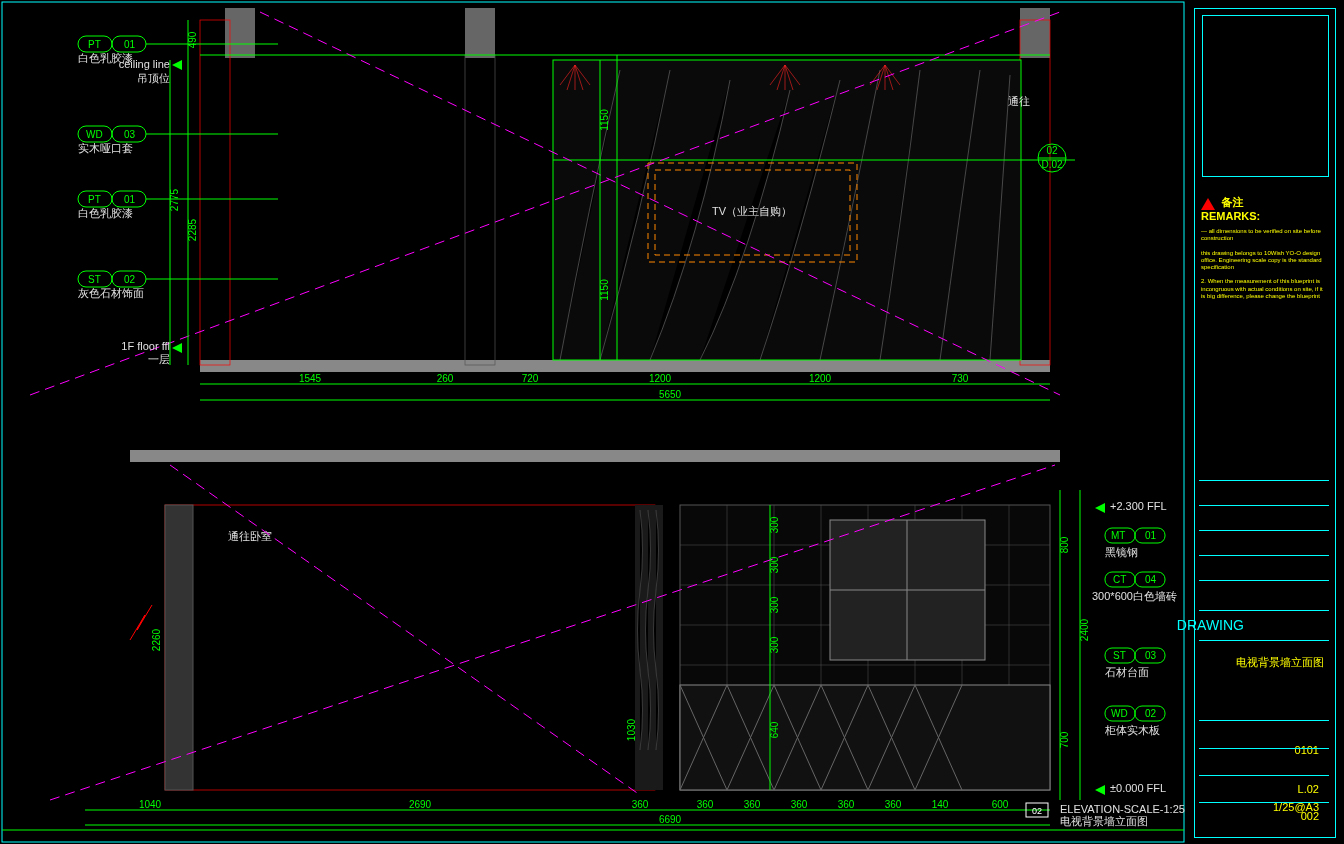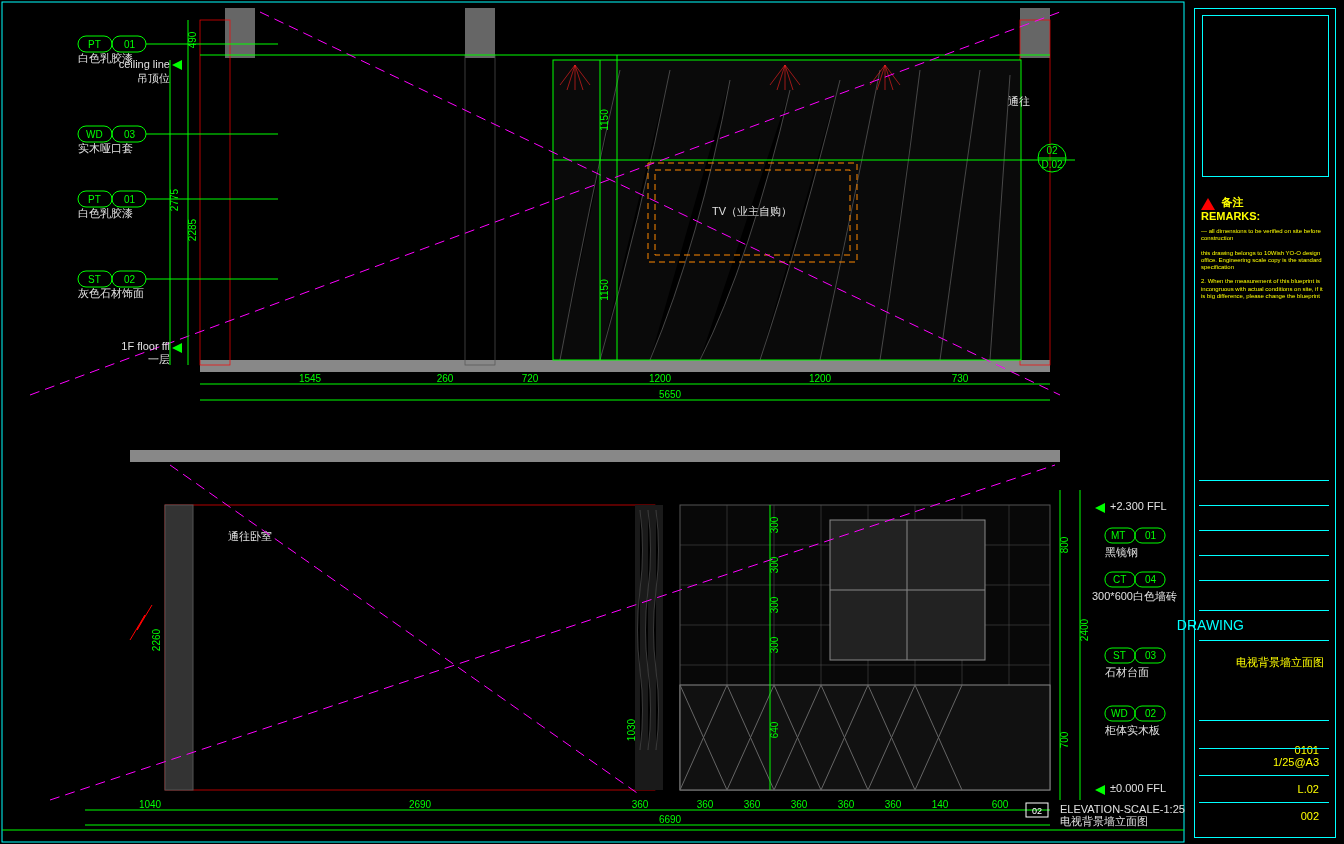--- a/index.html
+++ b/index.html
@@ -263,19 +263,19 @@
   <div class="cyan-line" style="top:530px"></div>
   <div class="cyan-line" style="top:555px"></div>
   <div class="cyan-line" style="top:580px"></div>
   <div class="cyan-line" style="top:610px"></div>
   <div style="position:absolute;right:100px;top:617px;color:#00ffff;font-size:14px">DRAWING</div>
   <div class="cyan-line" style="top:640px"></div>
   <div style="position:absolute;right:20px;top:655px;color:#ff0;font-size:11px">电视背景墙立面图</div>
   <div class="cyan-line" style="top:720px"></div>
   <div class="info-row" style="top:744px">0101</div>
   <div class="cyan-line" style="top:748px"></div>
-  <div class="info-row" style="top:756px">1/25@A3</div>
+  <div class="info-row" style="top:801px">1/25@A3</div>
   <div class="cyan-line" style="top:775px"></div>
   <div class="info-row" style="top:783px">L.02</div>
   <div class="cyan-line" style="top:802px"></div>
   <div class="info-row" style="top:810px">002</div>
 </div>
 </div>
 
 </body></html>

